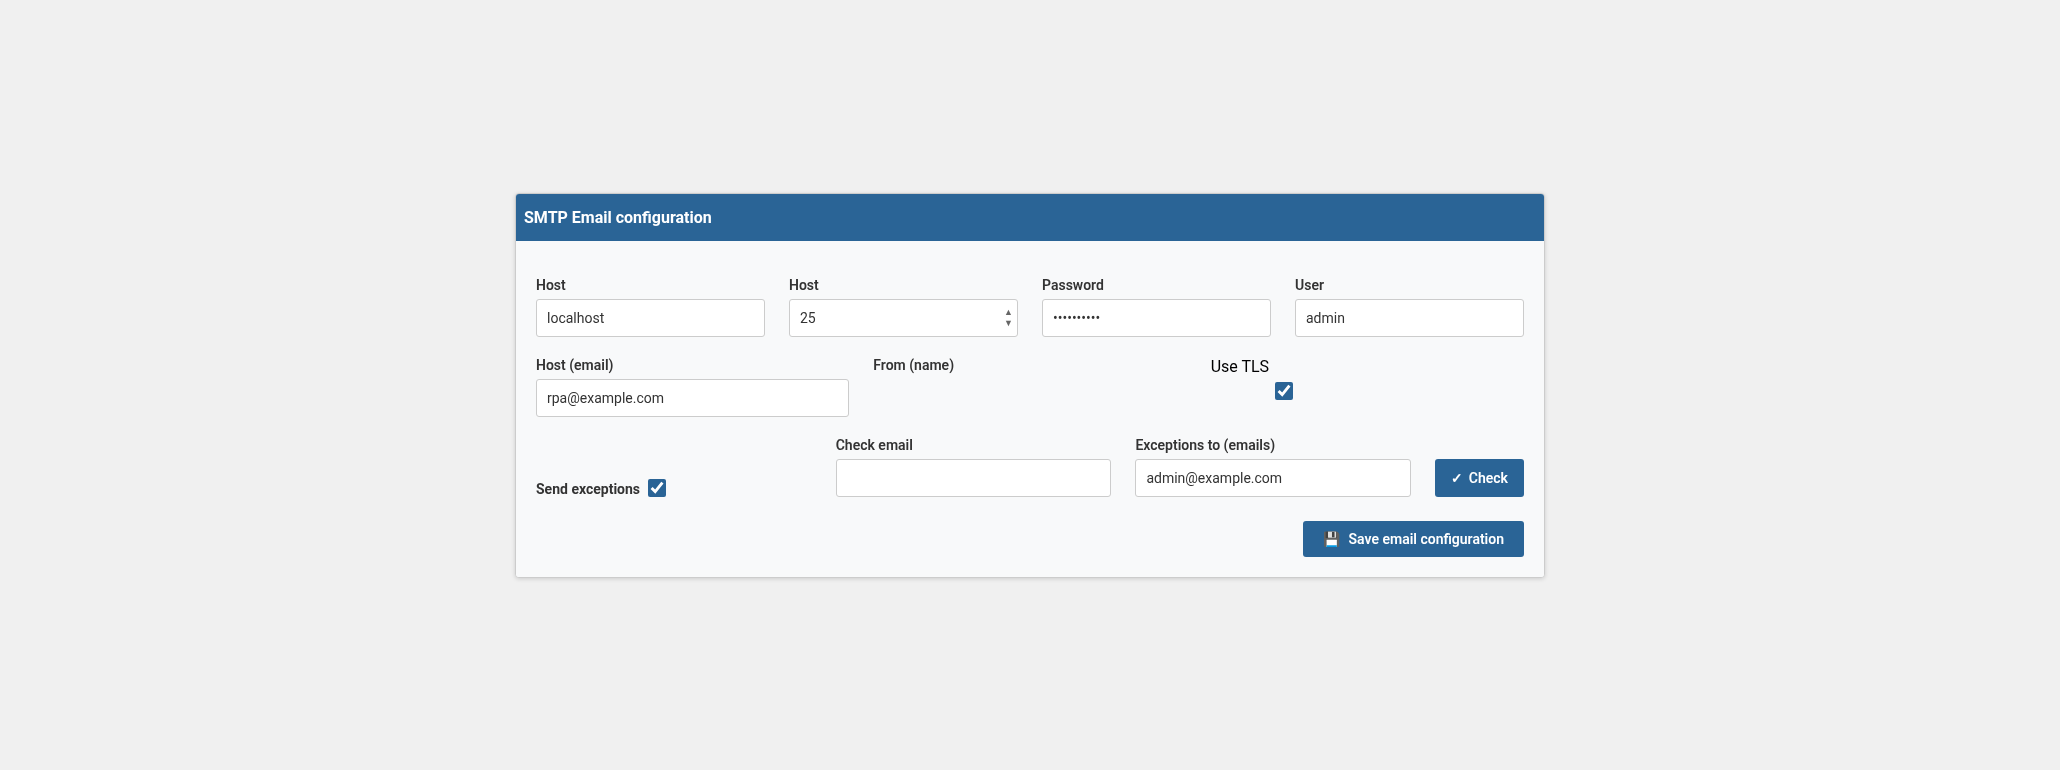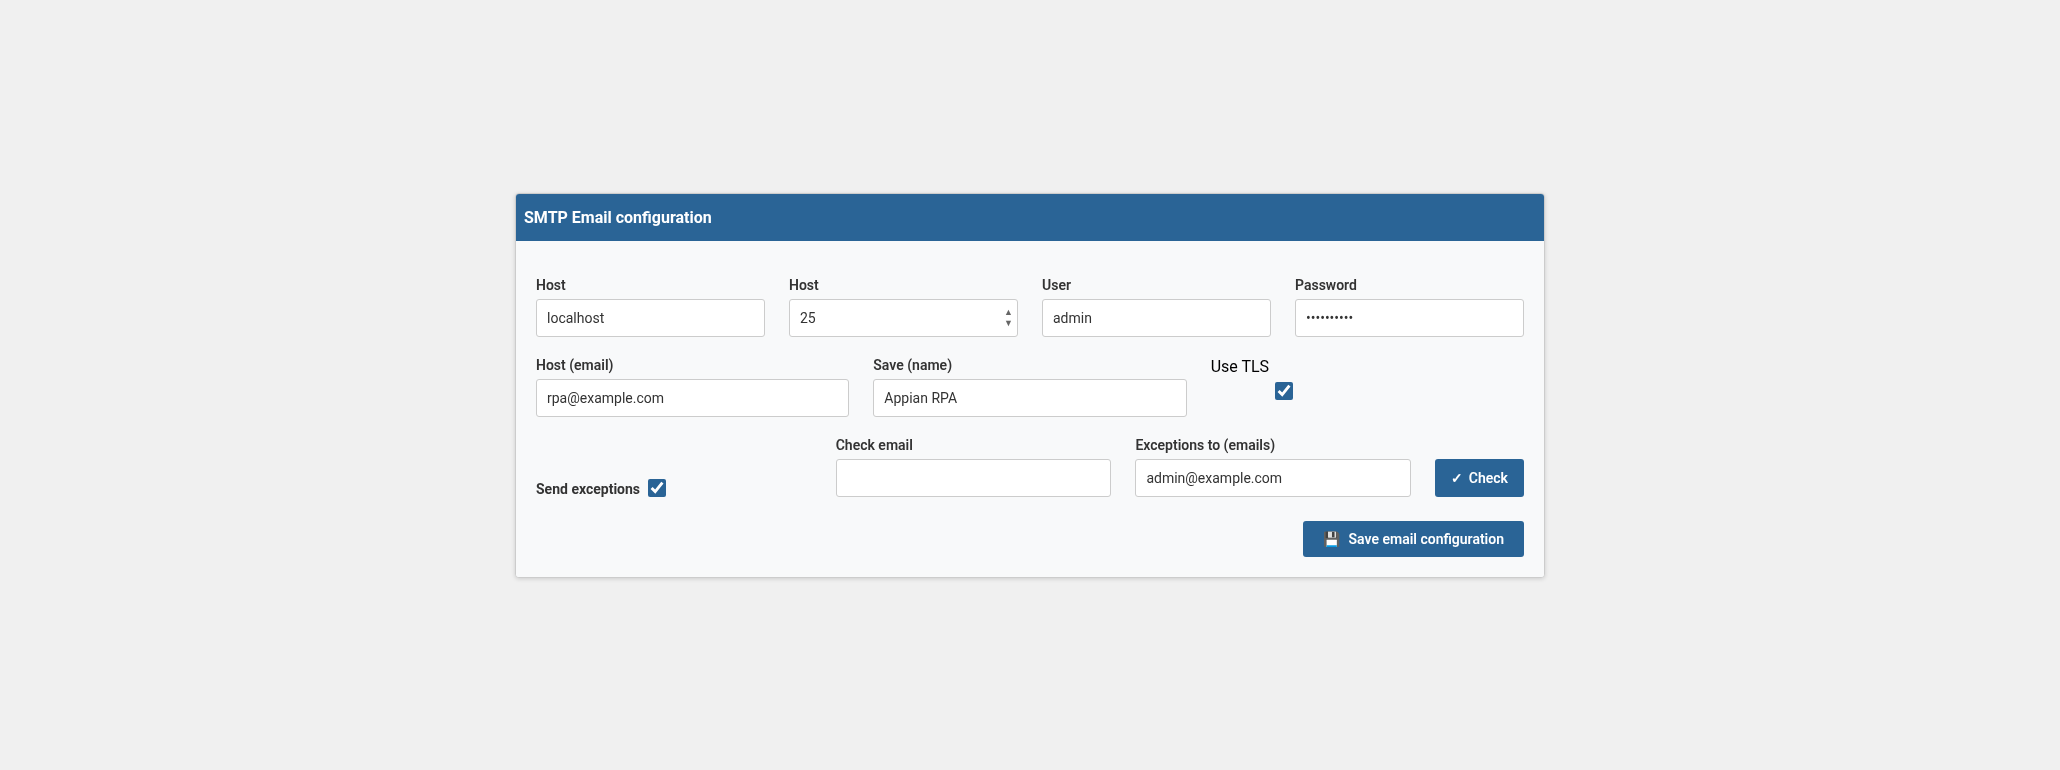--- a/index.html
+++ b/index.html
@@ -213,37 +213,36 @@
         <label>Host</label>
         <div class="port-input-wrapper">
           <input type="number" value="25" style="appearance: none;">
           <div class="port-spinners">
             <button class="port-spinner-btn">▲</button>
             <button class="port-spinner-btn">▼</button>
           </div>
         </div>
       </div>
       <div class="form-group">
+        <label>Password</label>
+        <input type="password" value="aaaaaaaaaa" style="">
+      </div>
+      <div class="form-group">
         <label>User</label>
         <input type="text" value="admin" style="">
       </div>
-      <div class="form-group">
-        <label>Password</label>
-        <input type="password" value="aaaaaaaaaa" style="">
-      </div>
     </div>
 
     <div class="form-row form-row-2">
       <div class="form-group">
         <label>Host (email)</label>
         <input type="text" value="rpa@example.com" style="">
       </div>
       <div class="form-group">
-        <label>Save (name)</label>
-        <input type="text" value="Appian RPA" style="">
+        <label>From (name)</label>
       </div>
       <div class="tls-section">
         <label>Use TLS</label>
         <div class="checkbox-group">
           <input type="checkbox" checked="" style="">
         </div>
       </div>
     </div>
 
     <div class="row3-grid">

